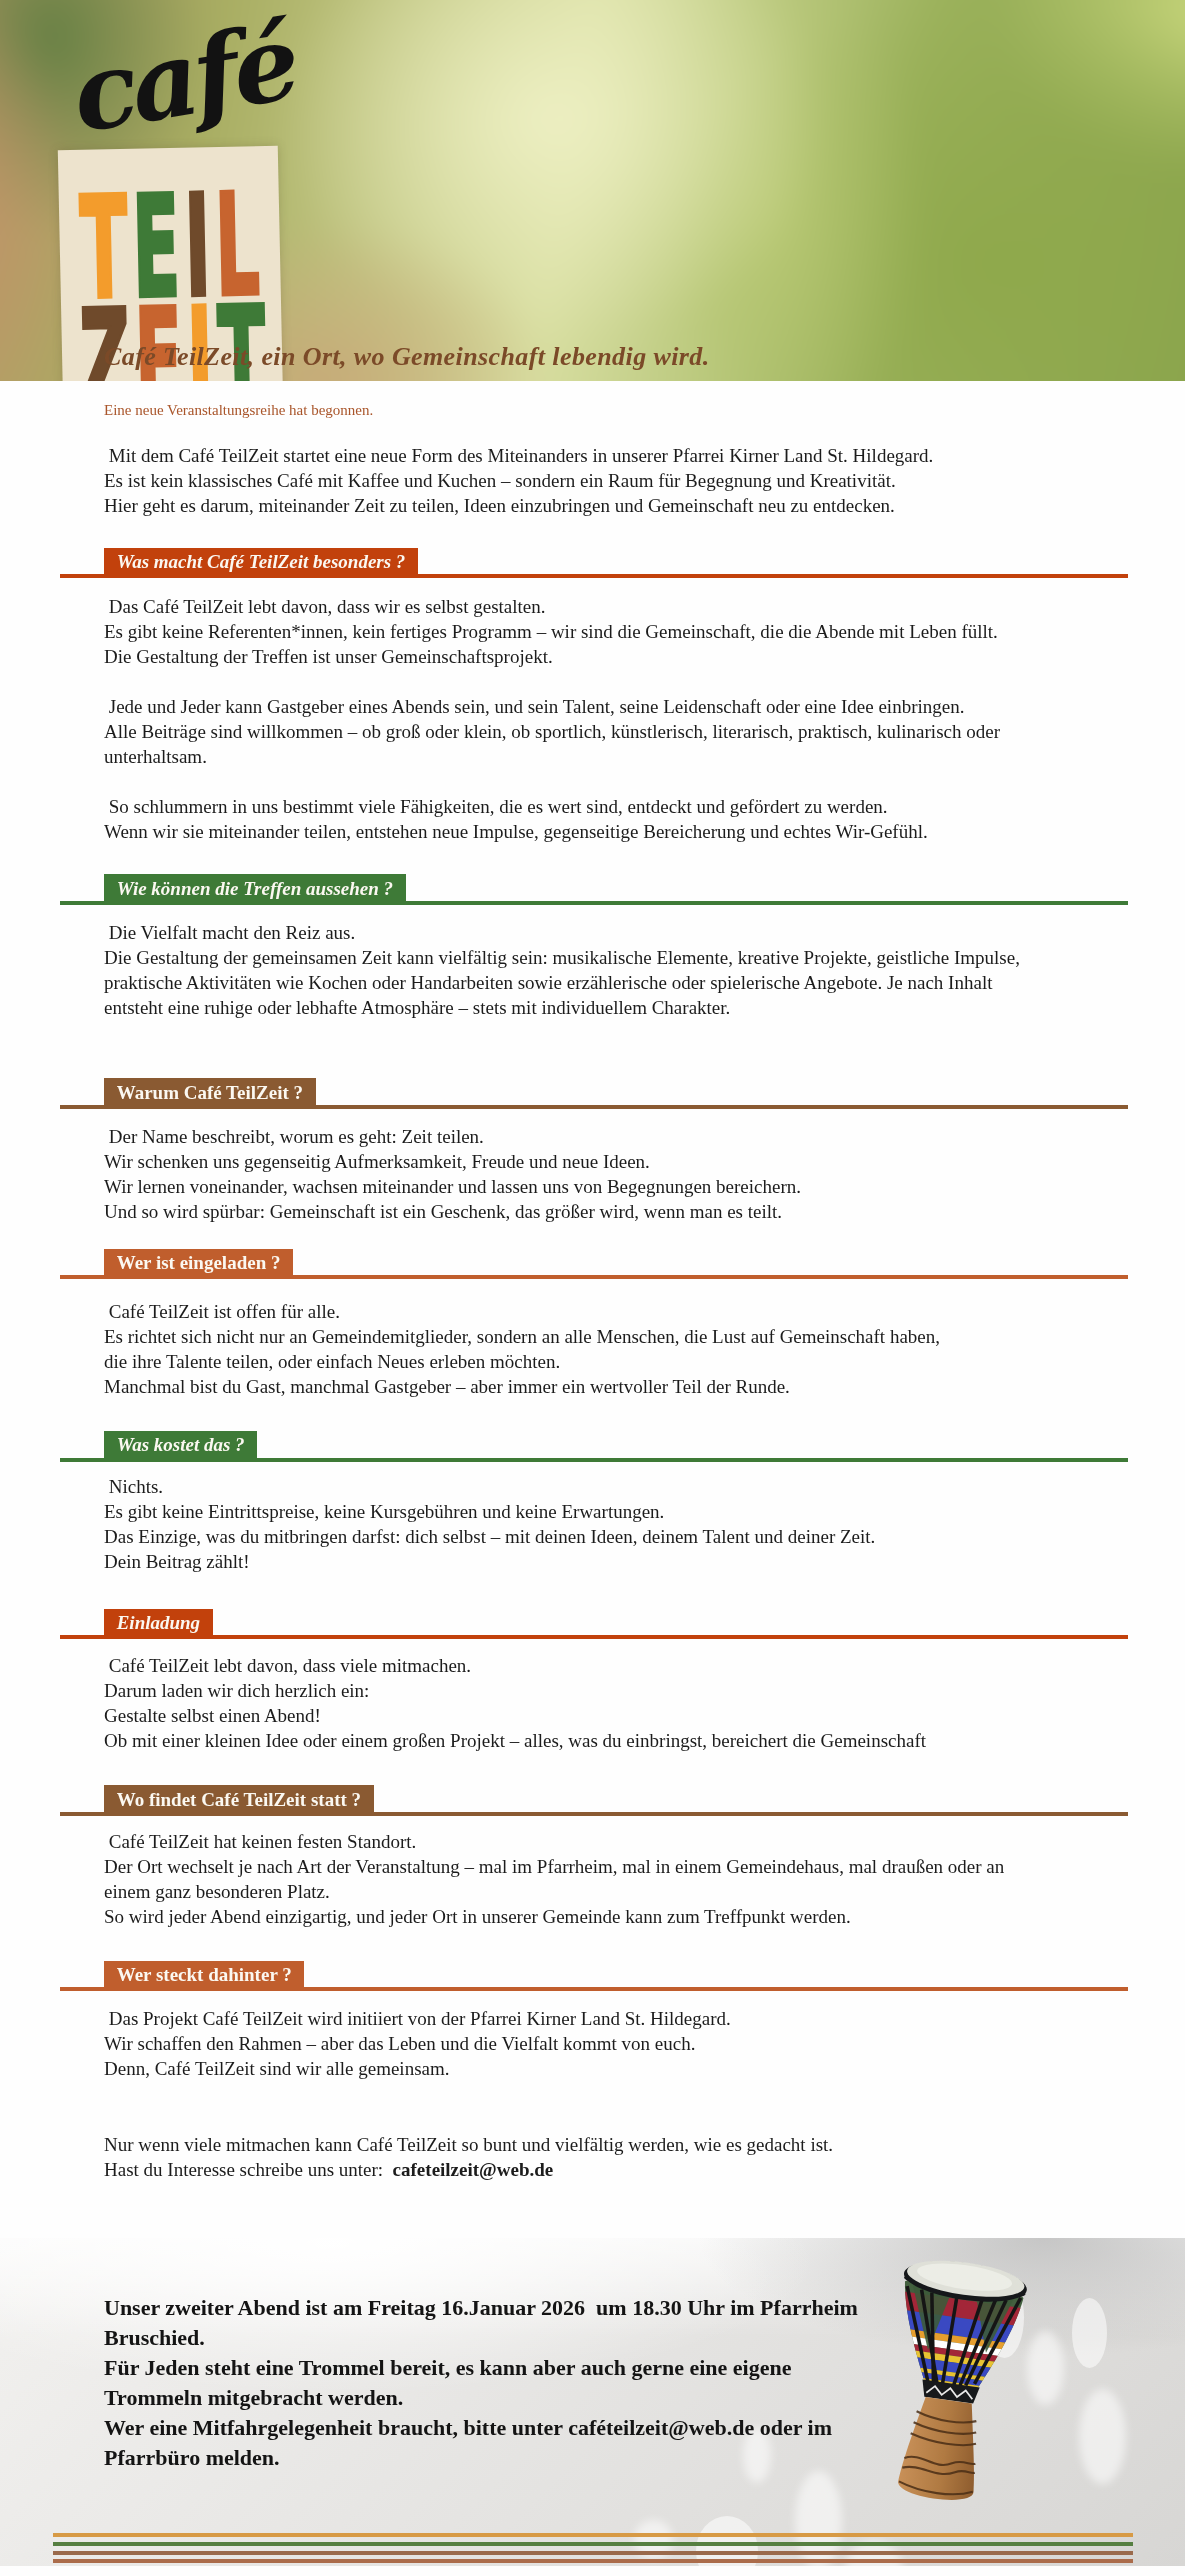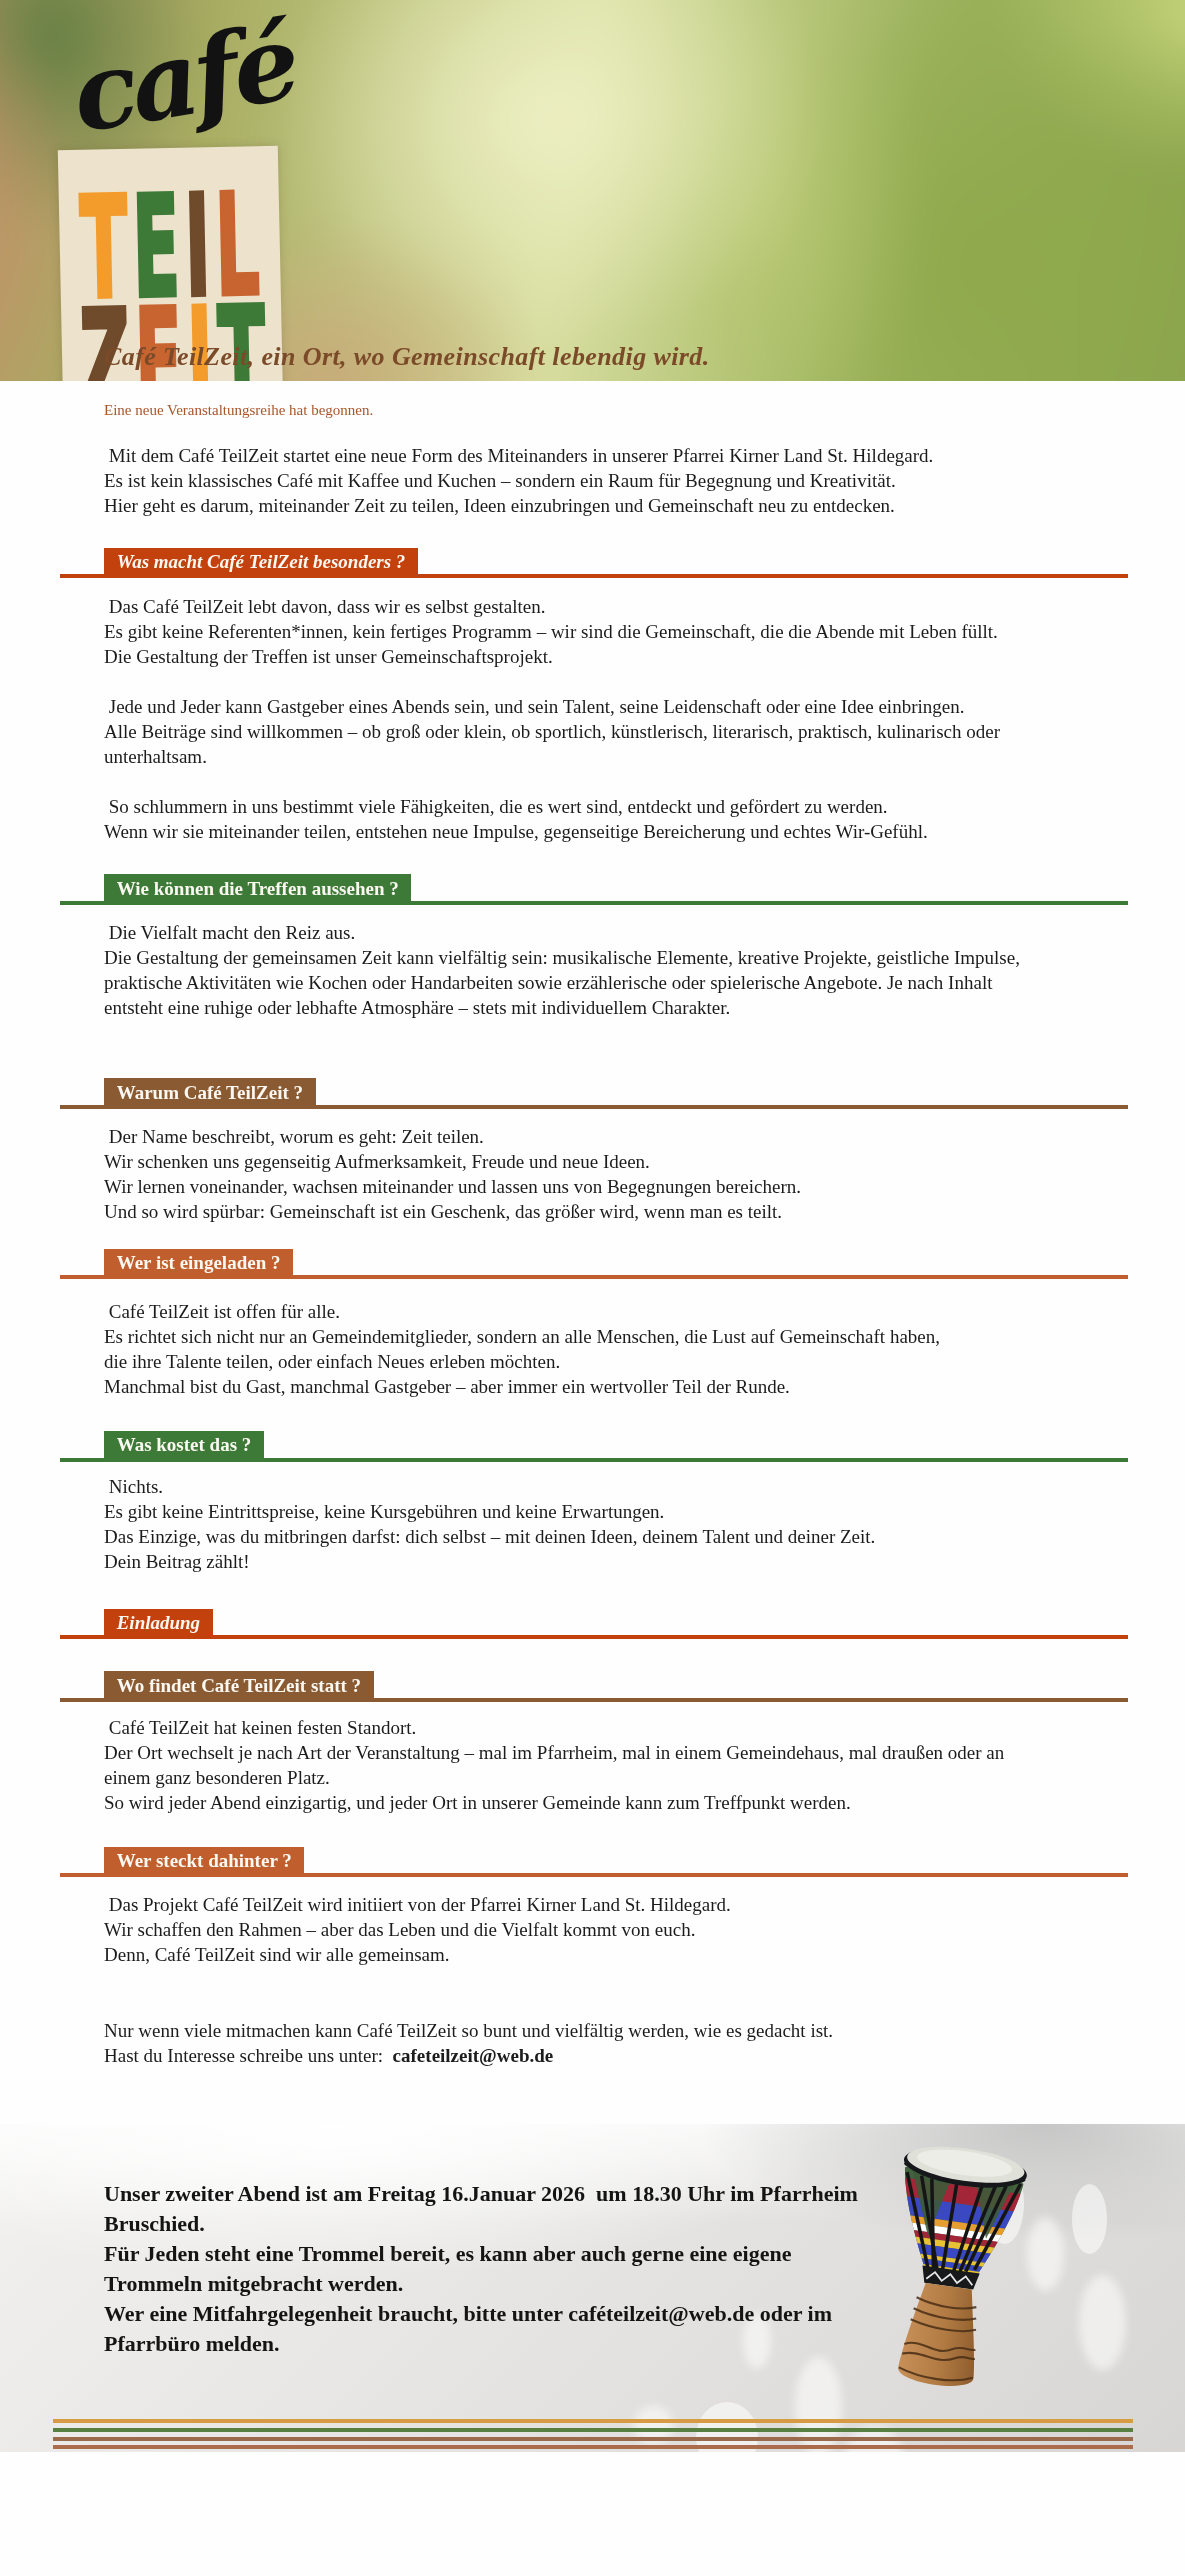--- a/index.html
+++ b/index.html
@@ -29,21 +29,21 @@
       font-style:italic;font-weight:bold;color:#7B4A28;letter-spacing:0.4px;}
   
   .lead{margin:17px 56px 12px 104px;font-size:15px;line-height:25px;font-weight:normal;color:#A9552A;}
   .para{margin:12px 49px 0 104px;font-size:19px;line-height:25px;white-space:pre-wrap;color:#1c1c1c;}
   .intro-body{margin-top:20.4px;}
   .header-row{position:relative;height:35px;margin-left:60px;margin-right:58px;}
   .header-row .rule{position:absolute;left:0;right:0;bottom:0;height:4.2px;}
   .header-row .chip{position:absolute;left:44px;bottom:0;padding:4.2px 12.7px 6.3px;font-size:19px;
       line-height:20px;font-weight:bold;color:#FBF8F1;white-space:nowrap;}
   .c-orange .rule,.c-orange .chip{background:#c2410c;font-style:italic;}
-  .c-green  .rule,.c-green  .chip{background:#3E7A37;}
+  .c-green  .rule,.c-green  .chip{background:#3E7A37;font-style:italic;}
   .c-brown  .rule,.c-brown  .chip{background:#8A5A32;}
   .c-rust   .rule,.c-rust   .chip{background:#C05E2D;}
   .mt-h1{margin-top:25px;} .mt-s1{margin-top:15.5px;}
   .mt-h2{margin-top:26px;} .mt-s2{margin-top:15px;}
   .mt-h3{margin-top:54px;} .mt-s3{margin-top:15px;}
   .mt-h4{margin-top:20.4px;} .mt-s4{margin-top:20px;}
   .mt-h5{margin-top:27.5px;} .mt-s5{margin-top:12.7px;}
   .mt-h6{margin-top:30px;} .mt-s6{margin-top:14px;}
   .mt-h7{margin-top:27.5px;} .mt-s7{margin-top:12.7px;}
   .mt-h8{margin-top:27.5px;} .mt-s8{margin-top:15px;}
@@ -147,20 +147,24 @@
   </div>
   <div class="para mt-s5"> Nichts.
 Es gibt keine Eintrittspreise, keine Kursgebühren und keine Erwartungen.
 Das Einzige, was du mitbringen darfst: dich selbst – mit deinen Ideen, deinem Talent und deiner Zeit.
 Dein Beitrag zählt!</div>
 
   <div class="header-row c-orange mt-h6">
     <div class="rule"></div>
     <div class="chip">Einladung</div>
   </div>
+  <div class="para mt-s6"> Café TeilZeit lebt davon, dass viele mitmachen.
+Darum laden wir dich herzlich ein:
+Gestalte selbst einen Abend!
+Ob mit einer kleinen Idee oder einem großen Projekt – alles, was du einbringst, bereichert die Gemeinschaft</div>
 
   <div class="header-row c-brown mt-h7">
     <div class="rule"></div>
     <div class="chip">Wo findet Café TeilZeit statt ?</div>
   </div>
   <div class="para mt-s7"> Café TeilZeit hat keinen festen Standort.
 Der Ort wechselt je nach Art der Veranstaltung – mal im Pfarrheim, mal in einem Gemeindehaus, mal draußen oder an
 einem ganz besonderen Platz.
 So wird jeder Abend einzigartig, und jeder Ort in unserer Gemeinde kann zum Treffpunkt werden.</div>
 

